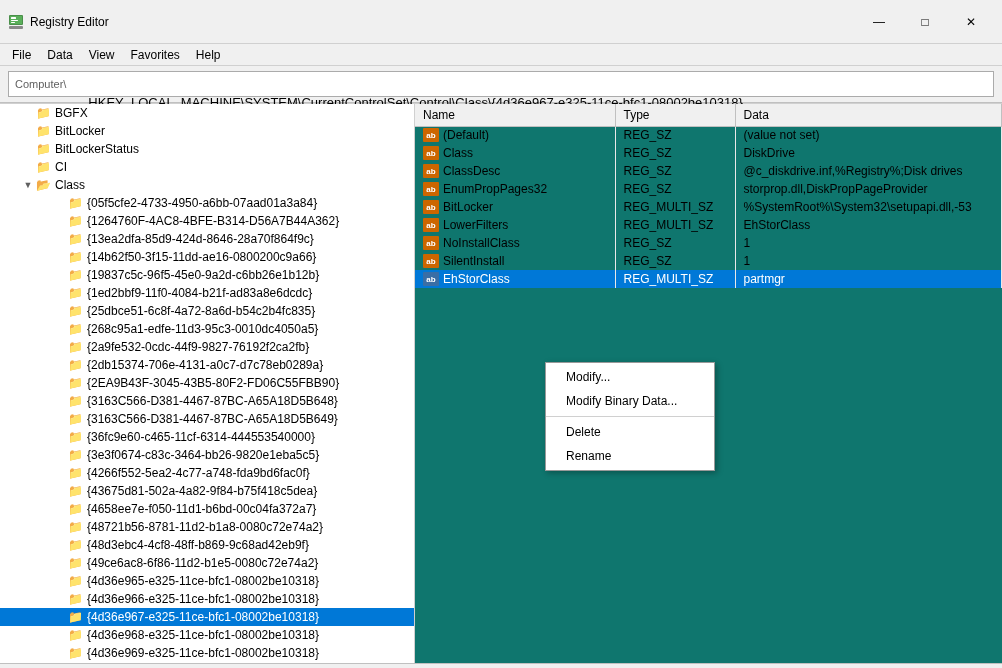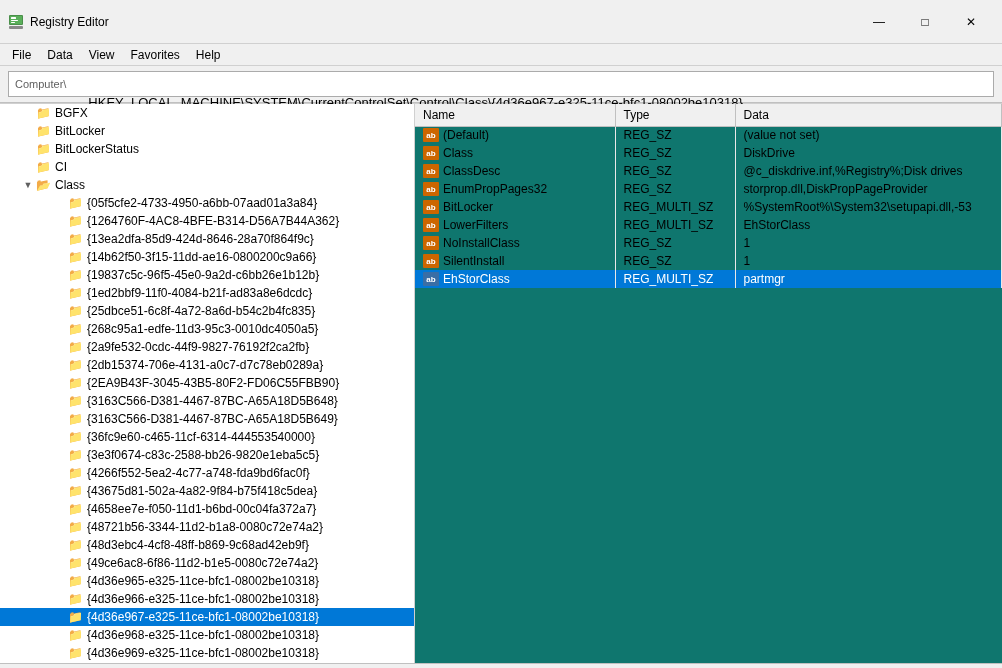--- a/index.html
+++ b/index.html
@@ -322,41 +322,41 @@
       <span>{3163C566-D381-4467-87BC-A65A18D5B649}</span>
     </div>
     <div class="tree-item" style="padding-left: 52px;">
       <div class="tree-expand spacer">▶</div>
       <div class="folder-icon">📁</div>
       <span>{36fc9e60-c465-11cf-6314-444553540000}</span>
     </div>
     <div class="tree-item" style="padding-left: 52px;">
       <div class="tree-expand spacer">▶</div>
       <div class="folder-icon">📁</div>
-      <span>{3e3f0674-c83c-2588-bb26-9820e1eba5c5}</span>
+      <span>{3e3f0674-c83c-3464-bb26-9820e1eba5c5}</span>
     </div>
     <div class="tree-item" style="padding-left: 52px;">
       <div class="tree-expand spacer">▶</div>
       <div class="folder-icon">📁</div>
       <span>{4266f552-5ea2-4c77-a748-fda9bd6fac0f}</span>
     </div>
     <div class="tree-item" style="padding-left: 52px;">
       <div class="tree-expand spacer">▶</div>
       <div class="folder-icon">📁</div>
       <span>{43675d81-502a-4a82-9f84-b75f418c5dea}</span>
     </div>
     <div class="tree-item" style="padding-left: 52px;">
       <div class="tree-expand spacer">▶</div>
       <div class="folder-icon">📁</div>
       <span>{4658ee7e-f050-11d1-b6bd-00c04fa372a7}</span>
     </div>
     <div class="tree-item" style="padding-left: 52px;">
       <div class="tree-expand spacer">▶</div>
       <div class="folder-icon">📁</div>
-      <span>{48721b56-3344-11d2-b1a8-0080c72e74a2}</span>
+      <span>{48721b56-8781-11d2-b1a8-0080c72e74a2}</span>
     </div>
     <div class="tree-item" style="padding-left: 52px;">
       <div class="tree-expand spacer">▶</div>
       <div class="folder-icon">📁</div>
       <span>{48d3ebc4-4cf8-48ff-b869-9c68ad42eb9f}</span>
     </div>
     <div class="tree-item" style="padding-left: 52px;">
       <div class="tree-expand spacer">▶</div>
       <div class="folder-icon">📁</div>
       <span>{49ce6ac8-6f86-11d2-b1e5-0080c72e74a2}</span>
@@ -494,18 +494,25 @@
               <span class="ab-icon" style="background:#3a6ea5;">ab</span>
               <span>EhStorClass</span>
             </div>
           </td>
           <td>REG_MULTI_SZ</td>
           <td>partmgr</td>
         </tr>
       </tbody>
     </table>
 
+    <div class="context-menu" style="top: 258px; left: 130px;">
+      <div class="context-menu-item">Modify...</div>
+      <div class="context-menu-item">Modify Binary Data...</div>
+      <div class="context-menu-separator"></div>
+      <div class="context-menu-item">Delete</div>
+      <div class="context-menu-item">Rename</div>
+    </div>
   </div>
 </div>
 
 <div class="status-bar">
   <span></span>
 </div>
 
 </body></html>

